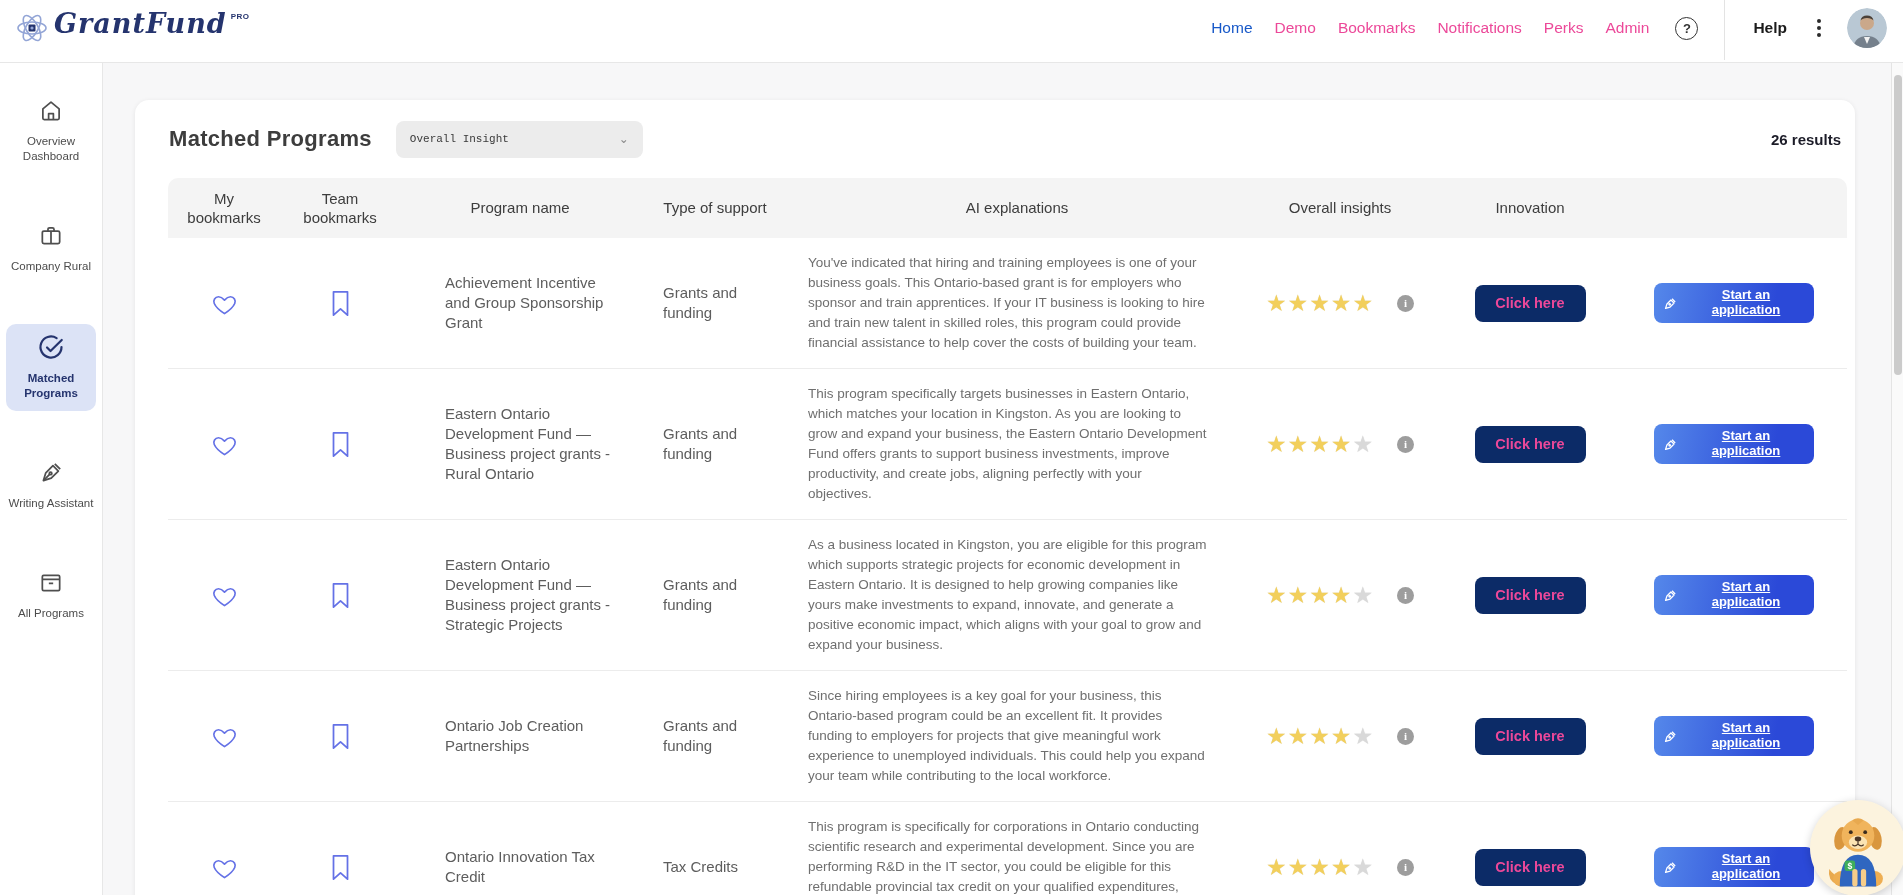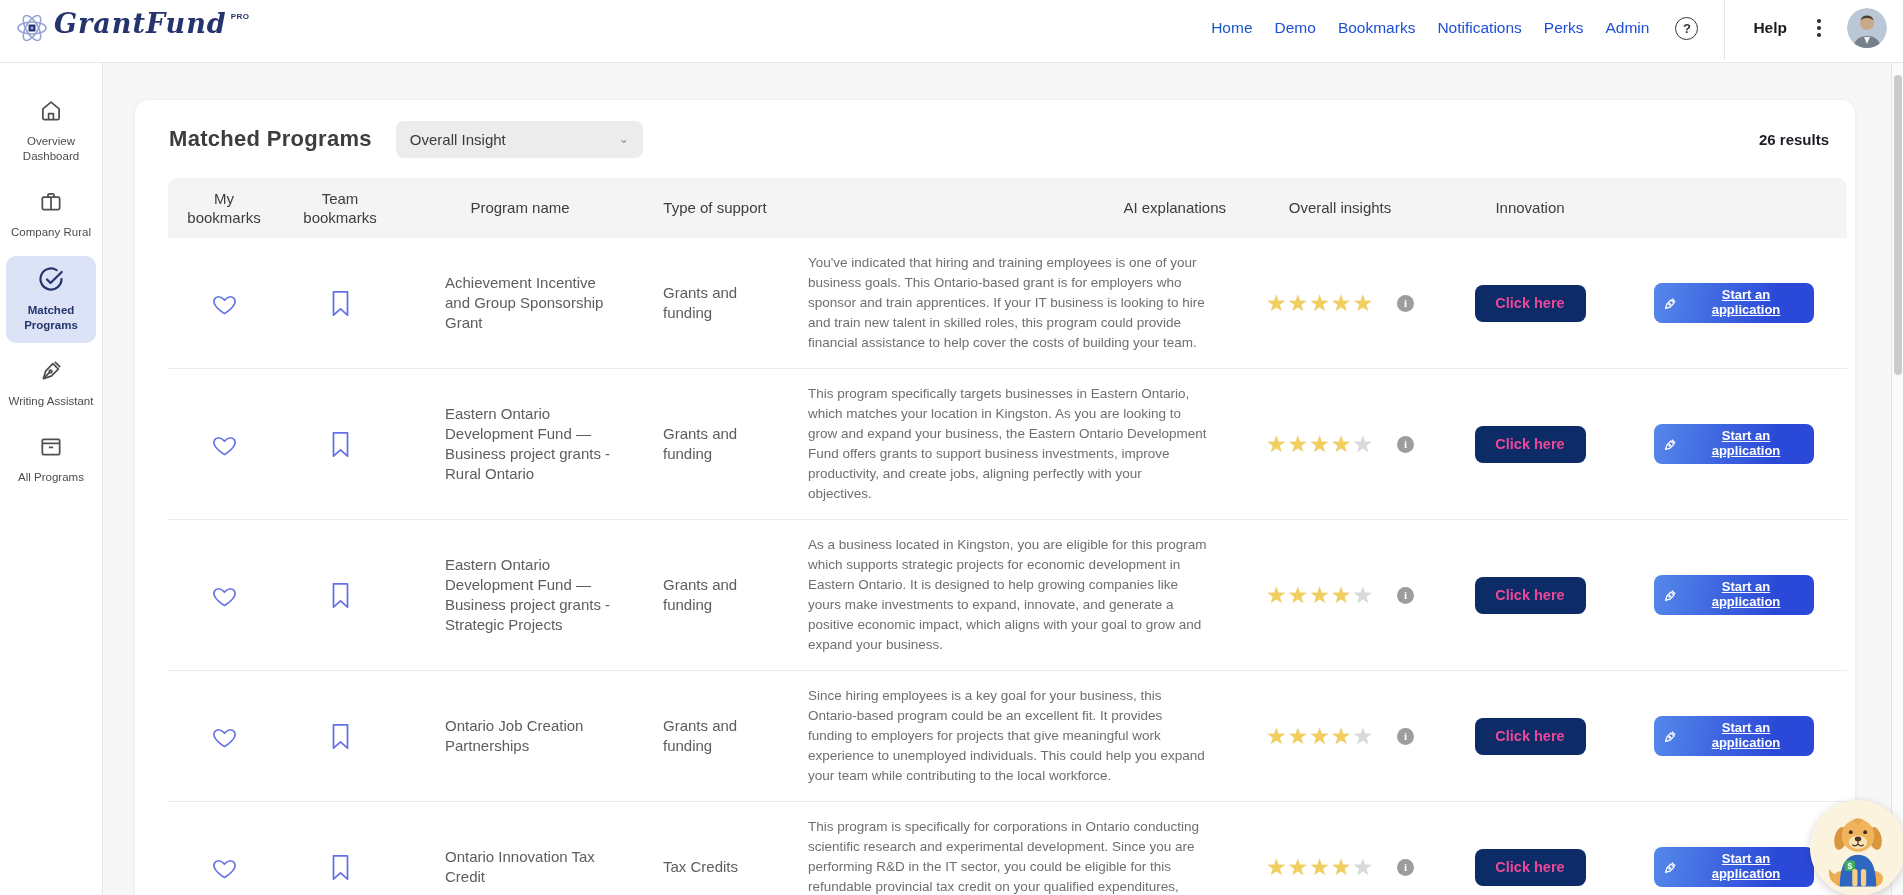--- a/index.html
+++ b/index.html
@@ -6,57 +6,57 @@
   html,body { width:1903px; height:895px; overflow:hidden; font-family:"Liberation Sans", sans-serif; background:#f7f7f8; }
 
   
   .topbar { position:absolute; left:0; top:0; width:1903px; height:63px; background:#fff;
             border-bottom:1px solid #e7e7e7; display:flex; align-items:center; padding:0 16px 6px 14px; z-index:20; }
   .logo { display:flex; align-items:flex-start; gap:4px; cursor:pointer; }
   .logo-text { font-family:"DejaVu Serif", serif; font-style:italic; font-weight:bold; font-size:27px; color:var(--brand-navy,#25346e); letter-spacing:1px; line-height:1; }
   .logo-sup { font-size:8px; font-weight:bold; color:var(--brand-navy,#25346e); margin-top:2px; letter-spacing:.5px; }
   .top-spacer { flex:1; }
   .nav { display:flex; align-items:center; gap:22px; margin-right:26px; }
-  .nav-item { font-size:15.5px; color:#1d4ed8; cursor:pointer; }
+  .nav-item { font-size:15.5px; color:#ec4899; cursor:pointer; }
   .nav-item.active { color:var(--link-blue,#1758c8); }
   .q-icon { width:23px; height:23px; border-radius:50%; border:1.8px solid #333; color:#333; font-size:13px; font-weight:bold;
             display:flex; align-items:center; justify-content:center; margin-right:26px; }
   .top-divider { width:1px; height:63px; background:#e3e3e3; }
   .help { font-size:15.5px; font-weight:bold; color:#1b1b1b; margin:0 30px 0 28px; }
   .kebab { display:flex; flex-direction:column; gap:3px; margin-right:26px; cursor:pointer; }
   .kebab span { width:4px; height:4px; border-radius:50%; background:#2b2b2b; }
   .avatar { width:40px; height:40px; border-radius:50%; overflow:hidden; flex:0 0 auto; }
 
   
   .sidebar { position:absolute; left:0; top:63px; width:103px; height:832px; background:#fff;
-             border-right:1px solid #e7e7e7; display:flex; flex-direction:column; align-items:center; padding-top:26px; gap:6px; z-index:10; }
+             border-right:1px solid #e7e7e7; display:flex; flex-direction:column; align-items:center; padding-top:26px; gap:40px; z-index:10; }
   .side-item { width:90px; padding:9px 2px 10px; display:flex; flex-direction:column; align-items:center; gap:6px; cursor:pointer; border-radius:10px; }
   .side-item .slabel { font-size:11.5px; color:#4c4c4c; text-align:center; line-height:1.3; }
   .side-item svg { stroke:#4f4f4f; }
   .side-item.active { background:var(--active-pill,#dce3f6); }
   .side-item.active .slabel { color:var(--brand-navy,#25346e); font-weight:bold; }
   .side-item.active svg { stroke:var(--brand-navy,#25346e); }
 
   
   .main { position:absolute; left:103px; top:63px; right:0; bottom:0; background:#f7f7f8; overflow:hidden; }
   .card { position:absolute; left:32px; top:37px; width:1720px; height:1400px; background:#fff;
           border-radius:14px; box-shadow:0 1px 5px rgba(0,0,0,.08); }
   .card-head { height:78px; display:flex; align-items:center; padding:0 10px 0 34px; }
   .page-title { font-size:22px; font-weight:bold; color:#3d3d3d; letter-spacing:.3px; }
   .filter-select { margin-left:24px; width:247px; height:37px; background:#ececec; border-radius:8px;
                    display:flex; align-items:center; padding:0 14px; cursor:pointer; }
-  .filter-value { font-size:15px; color:#3a3a3a; flex:1; }
+  .filter-value { font-size:11px; color:#3a3a3a; flex:1;font-family:Liberation Mono, monospace; }
   .chevron { font-size:12px; color:#8a8a8a; }
-  .results { margin-left:auto; margin-right:16px; font-size:15px; font-weight:bold; color:#1c1c28; }
+  .results { margin-left:auto; margin-right:4px; font-size:15px; font-weight:bold; color:#1c1c28; }
 
   .table { margin:0 8px 0 33px; width:1679px; }
   .thead { display:grid; grid-template-columns:112px 120px 240px 150px 450px 200px 180px 227px;
            background:#f4f4f4; border-radius:10px 10px 0 0; min-height:60px; align-items:center; }
   .th { font-size:15px; color:#3d3d3d; font-weight:500; text-align:center; line-height:1.3; padding:10px 14px; }
-  .th.h-ai { text-align:right; padding-left:18px; }
+  .th.h-ai { text-align:center; padding-left:18px; }
 
   .trow { display:grid; grid-template-columns:112px 120px 240px 150px 450px 200px 180px 227px;
           align-items:center; border-bottom:1px solid #ececec; }
   .cell { display:flex; align-items:center; }
   .c-heart, .c-bm { justify-content:center; }
   .c-name { padding:12px 20px 12px 45px; font-size:15px; color:#5d5d5d; line-height:1.35; display:block; }
   .c-type { padding:12px 10px 12px 23px; font-size:15px; color:#5d5d5d; line-height:1.35; display:block; }
   .c-ai   { padding:15px 32px 15px 18px; font-size:13.5px; color:#6f6f6f; line-height:20px; display:block; }
   .c-stars { justify-content:center; gap:24px; }
   .c-det, .c-app { justify-content:center; }

